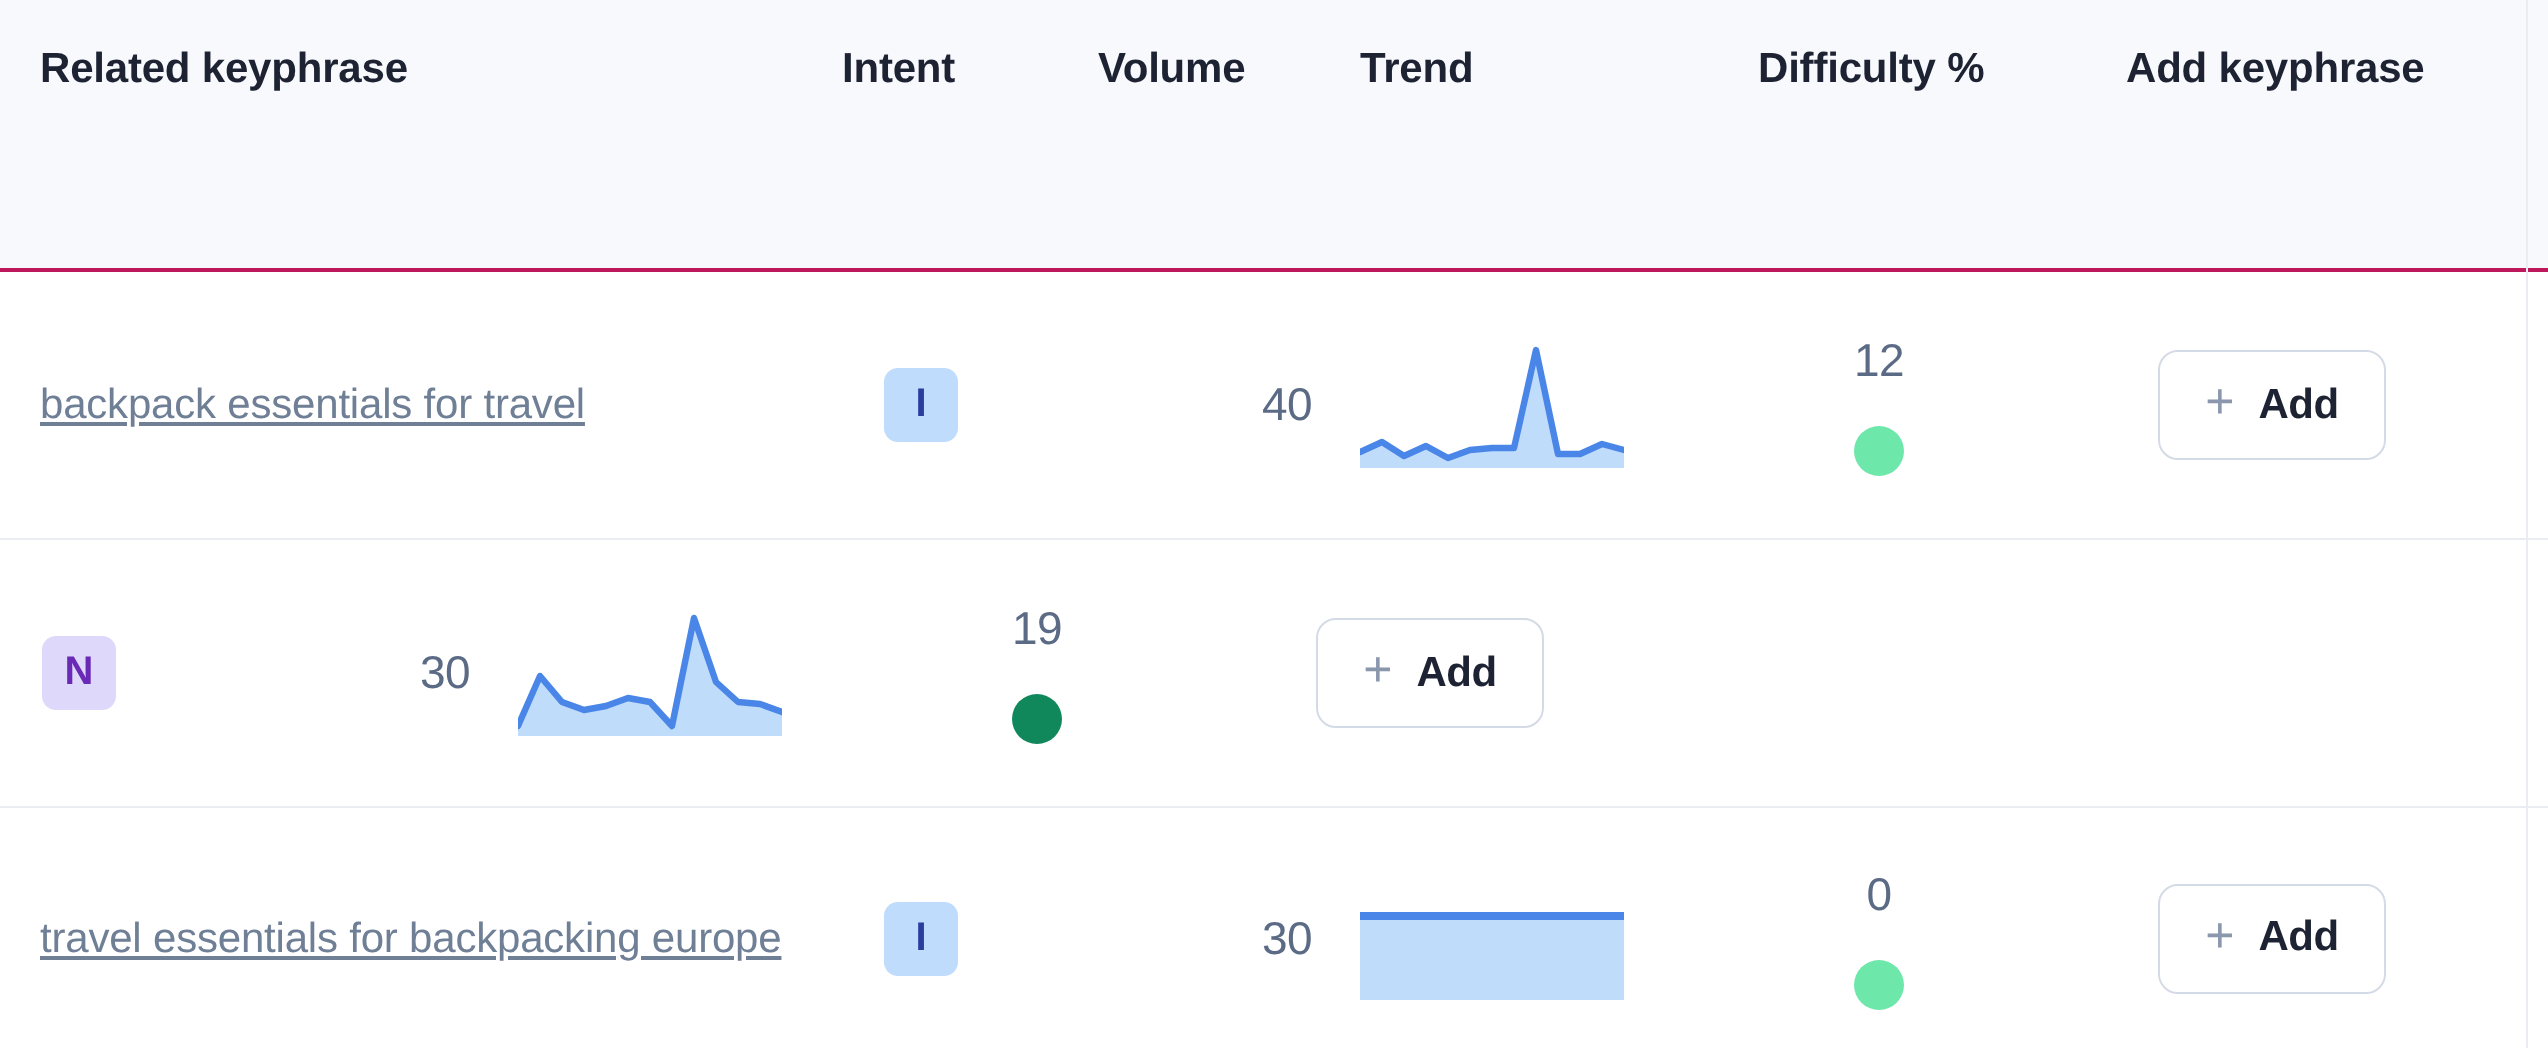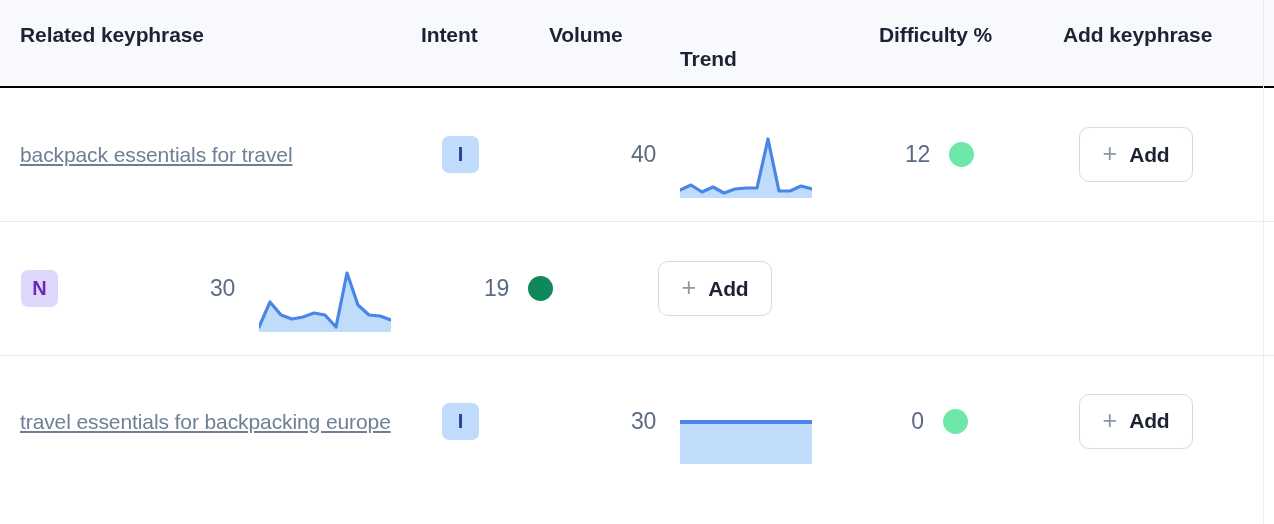--- a/index.html
+++ b/index.html
@@ -17,39 +17,39 @@
     width: 1274px;
     height: 524px;
     position: relative;
     background: #ffffff;
   }
 
   
   .thead {
     display: flex;
     align-items: flex-start;
-    height: 88px;
+    height: 136px;
     background: #f8f9fc;
-    border-bottom: 2px solid #000000;
+    border-bottom: 2px solid #be185d;
     padding-top: 20px;
   }
 
   .thead .th {
     font-size: 21px;
     font-weight: bold;
     color: #1d2333;
     line-height: 30px;
     letter-spacing: -0.1px;
   }
 
   
   .col-keyphrase { width: 421px; padding-left: 20px; }
   .col-intent    { width: 125px; }
   .col-volume    { width: 110px; text-align: right; }
-  .col-trend     { width: 180px; padding-left: 24px; margin-top: 24px; }
+  .col-trend     { width: 180px; padding-left: 24px; }
   .col-difficulty{ width: 225px; text-align: right; padding-right: 18px; }
   .col-add       { width: 192px; padding-left: 18px; }
 
   .thead .col-volume { text-align: left; padding-left: 3px; }
   .thead .col-difficulty { text-align: left; padding-left: 43px; padding-right: 0; }
   .thead .col-add { padding-left: 2px; }
 
   
   .tbody { display: block; }
 
@@ -97,22 +97,23 @@
   .spark {
     width: 132px;
     height: 62px;
     display: block;
   }
 
   
   .diff-wrap {
     display: flex;
     align-items: center;
-    justify-content: center;
+    justify-content: space-between;
     gap: 19px;
+    flex-direction: column;
   }
   .diff-val {
     font-size: 23px;
     color: #5c6b85;
     letter-spacing: -0.3px;
   }
   .diff-dot {
     width: 25px;
     height: 25px;
     border-radius: 50%;

